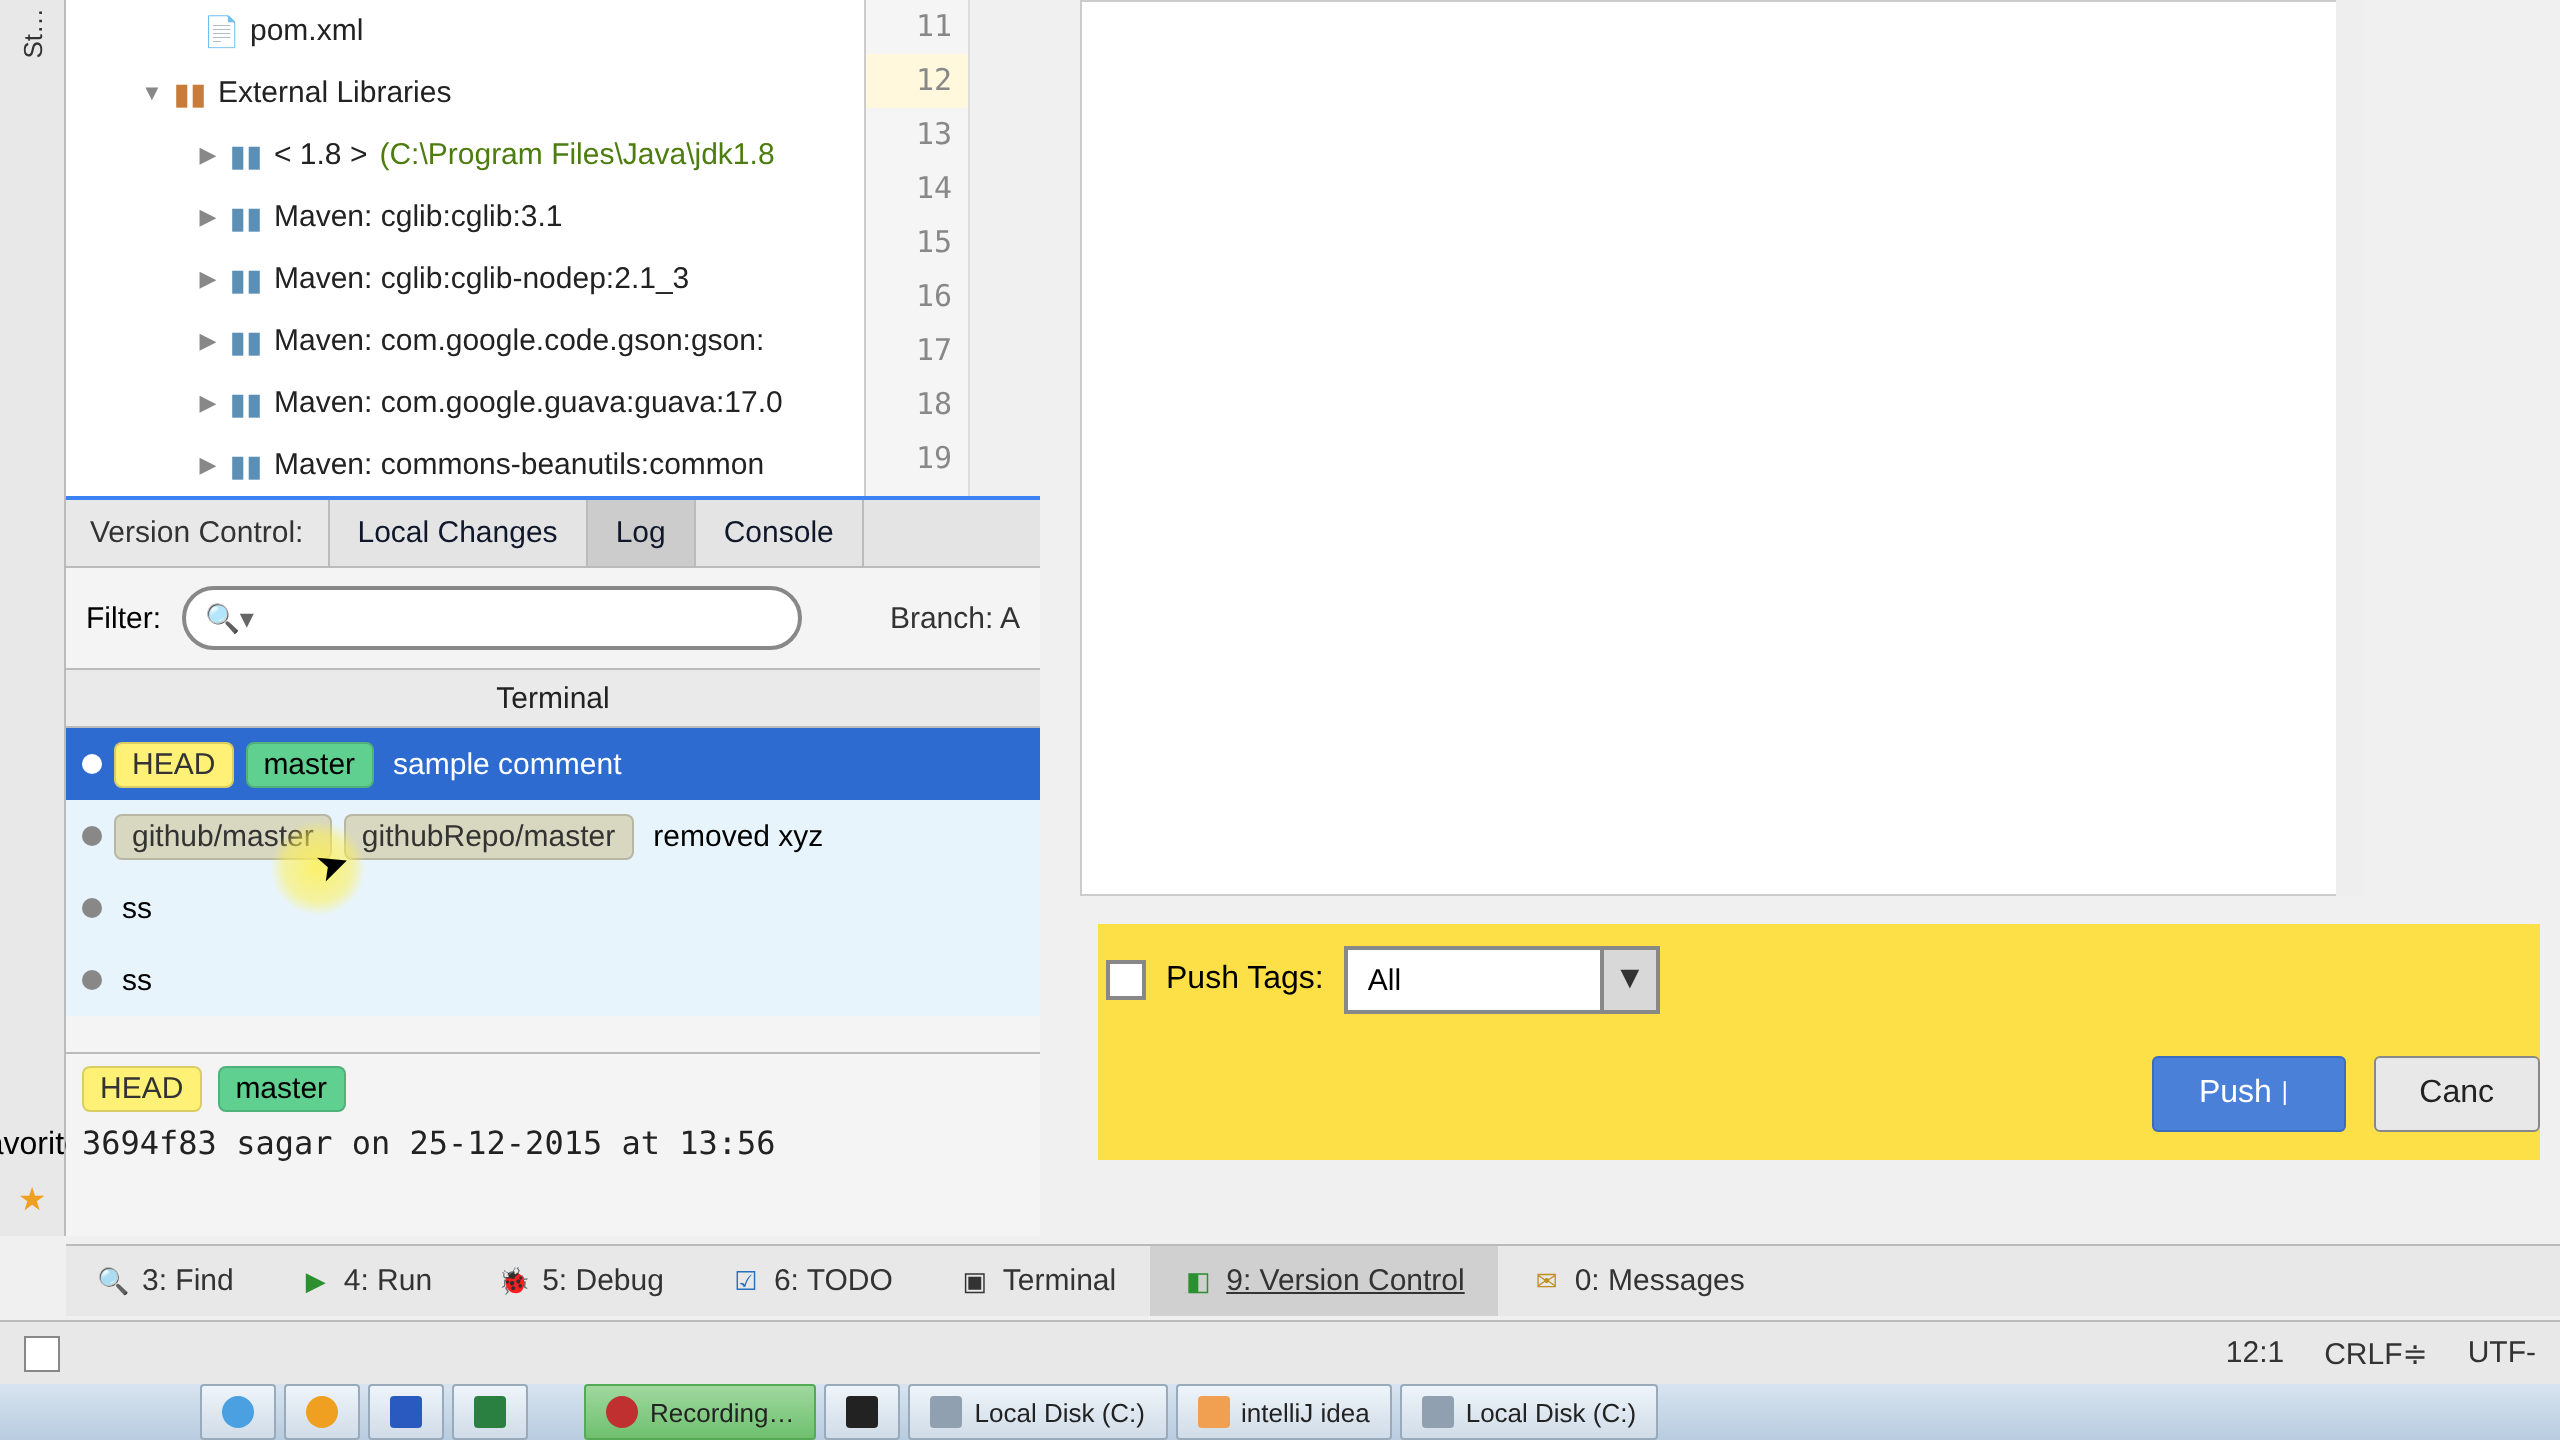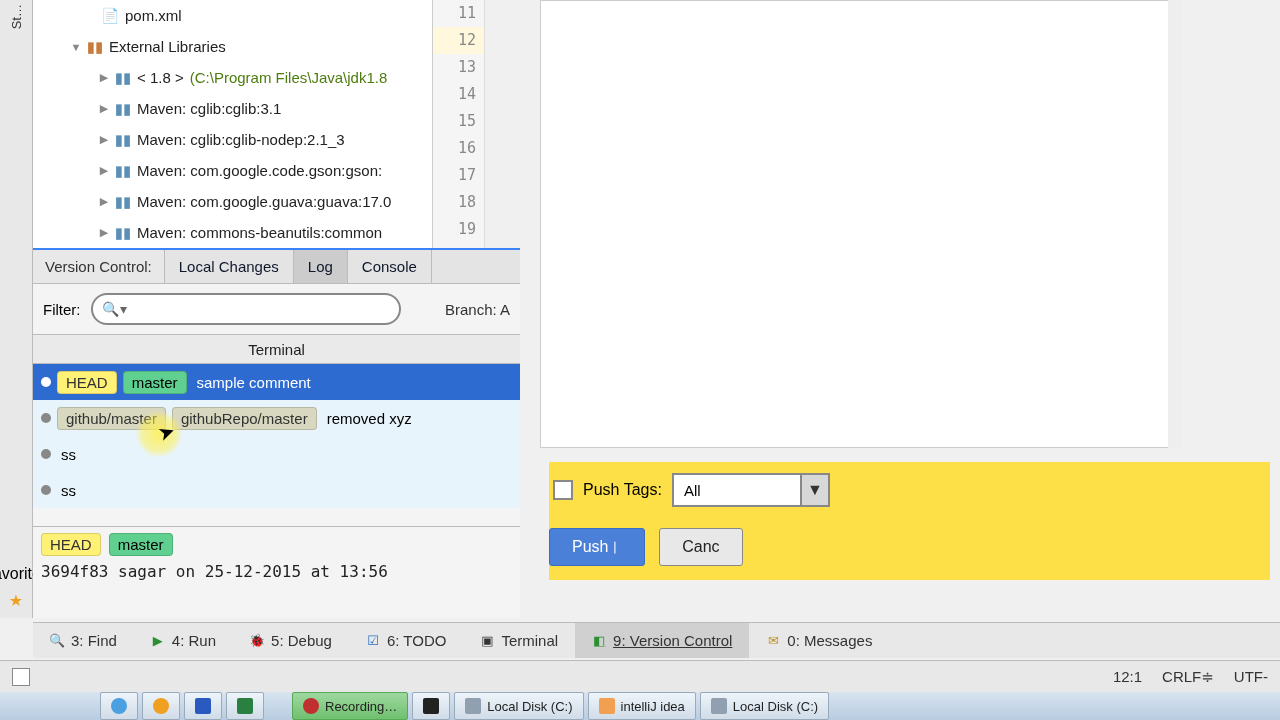--- a/index.html
+++ b/index.html
@@ -53,21 +53,21 @@
 .detail-line { font-family: "Consolas", monospace; font-size: 16px; color: #222; }
 
 .fav-bar { position: absolute; left: 0; top: 248px; width: 33px; height: 370px; border-right: 1px solid #bbb; background: #e8e8e8; display: flex; flex-direction: column-reverse; align-items: center; padding-bottom: 8px; gap: 8px; }
 
 .push-dialog { position: absolute; left: 549px; top: 462px; width: 721px; height: 118px; background: #fde047; }
 .push-row { display: flex; align-items: center; height: 56px; gap: 10px; padding-left: 4px; }
 .push-check { width: 20px; height: 20px; border: 2px solid #888; background: #fff; }
 .push-select { display: flex; align-items: center; height: 34px; border-radius: 14px; }
 .push-select .sel-body { width: 130px; height: 34px; border: 2px solid #888; background: #fff; padding: 0 10px; display: flex; align-items: center; font-size: 15px; }
 .push-select .sel-arrow { width: 28px; height: 34px; background: #d8d8d8; border: 2px solid #888; border-left: none; display: flex; align-items: center; justify-content: center; color: #333; }
-.push-btns { display: flex; justify-content: flex-start; gap: 14px; padding-right: 0; margin-top: 10px; }
+.push-btns { display: flex; justify-content: flex-end; gap: 14px; padding-right: 0; margin-top: 10px; }
 .btn { height: 38px; padding: 0 22px; font-size: 16px; border: 1px solid #888; border-radius: 3px; cursor: pointer; display: flex; align-items: center; }
 .btn-primary { background: #4a80d8; color: #fff; border-color: #3a6cc0; }
 .btn-default { background: #e8e8e8; color: #222; }
 
 .bottom-tabs { position: absolute; left: 33px; top: 622px; right: 0; height: 36px; background: #e8e8e8; border-top: 1px solid #bbb; display: flex; align-items: stretch; }
 .btab { display: flex; align-items: center; gap: 6px; padding: 0 16px; font-size: 15px; color: #333; border-right: 1px solid transparent; cursor: pointer; }
 .btab.active { background: #d0d0d0; text-decoration: underline; }
 .btab .bicon { width: 16px; height: 16px; display: inline-flex; align-items: center; justify-content: center; font-size: 13px; }
 .icn-find { color: #666; }
 .icn-run { color: #2a9030; }

